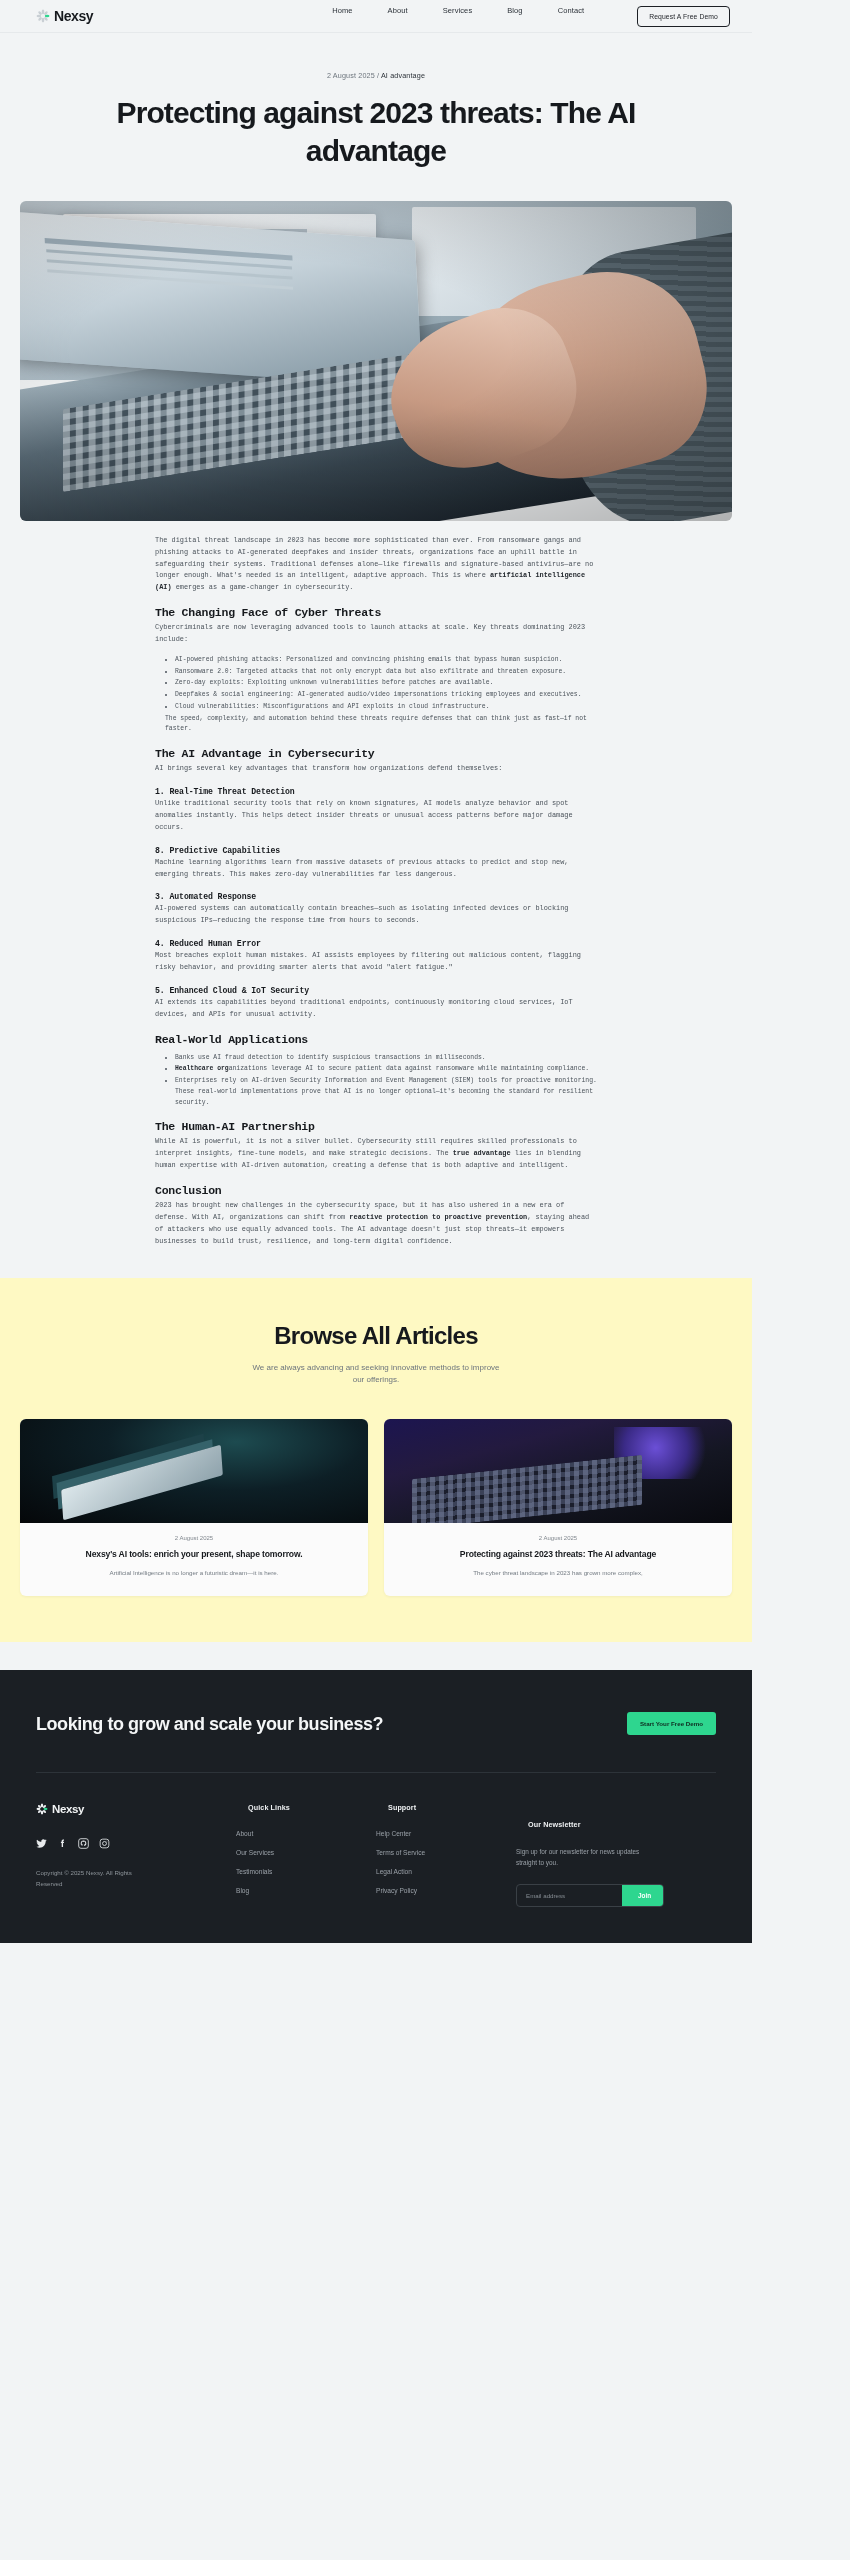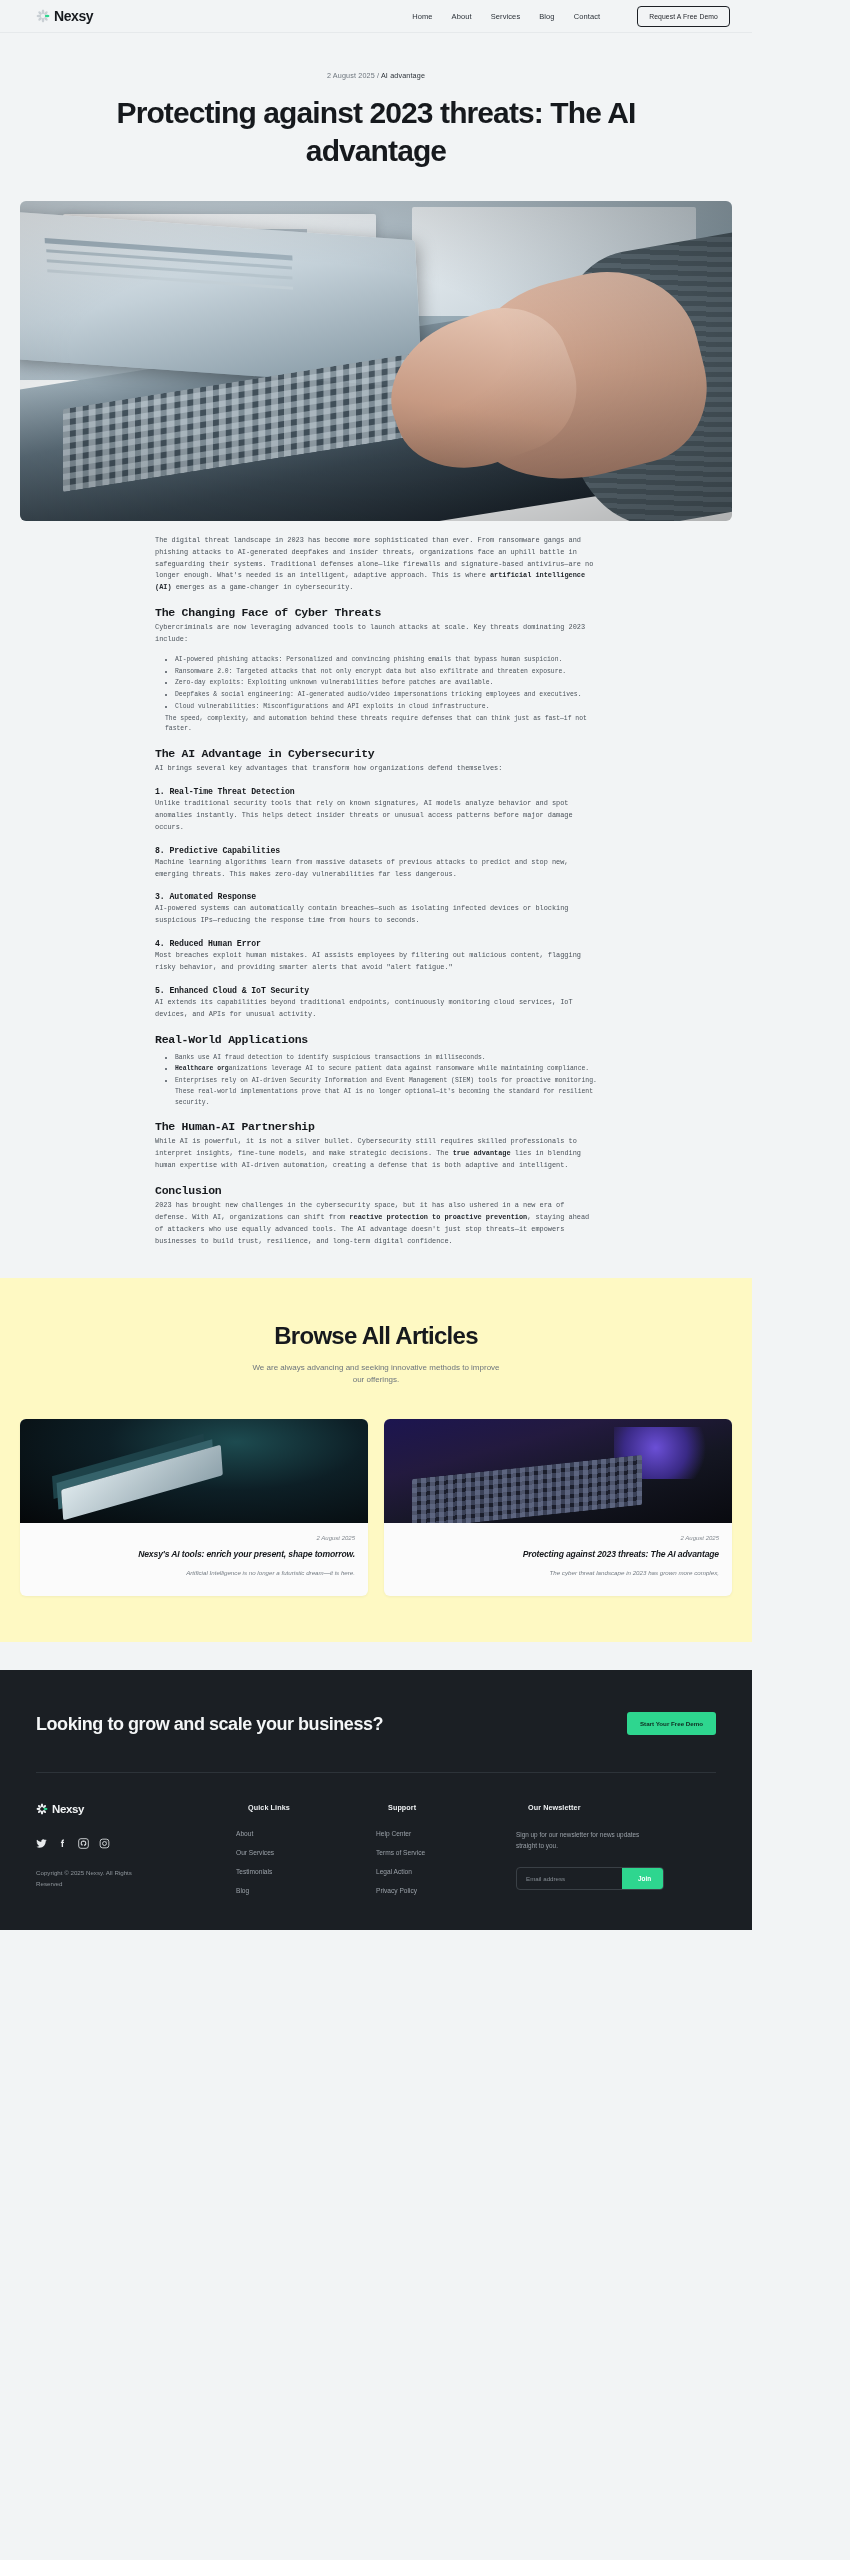--- a/index.html
+++ b/index.html
@@ -15,21 +15,21 @@
   
   .nav {
     height:33px; background:#f2f4f5;
     display:flex; align-items:center;
     padding:0 22px 0 36px;
     border-bottom:1px solid #e6e9eb;
   }
   .brand { display:flex; align-items:center; gap:4px; }
   .brand-mark { width:14px; height:14px; position:relative; display:block; }
   .brand-name { font-size:14px; font-weight:700; letter-spacing:-0.4px; color:#16191d; }
-  .nav-links { margin-left:auto; display:flex; align-items:center; gap:19px; }
+  .nav-links { margin-left:auto; display:flex; align-items:flex-start; gap:35px; }
   .nav-link { font-size:7.5px; color:#2b3138; text-decoration:none; letter-spacing:0.1px; }
   .nav-cta {
     margin-left:18px; border:1px solid #1d2025; border-radius:4px;
     padding:6px 11px; font-size:6.8px; color:#1d2025; background:transparent;
     letter-spacing:0.1px; white-space:nowrap; cursor:pointer;
     font-family:"Liberation Sans", sans-serif;
   }
 
   
   .hero { padding:38px 0 0; text-align:center; }
@@ -88,21 +88,21 @@
   .article ul { margin:7px 0 8px 20px; }
   .article li { font-size:6.4px; line-height:1.68; color:#4a525a; margin-bottom:1px; }
   .article ul.tight-note li:last-child { list-style:none; margin-left:-10px; }
   .lead { margin-bottom:4px !important; }
 
   
   .browse { background:#fef9c3; margin-top:30px; padding:44px 0 46px; text-align:center; }
   .browse h2 { font-size:24px; font-weight:700; letter-spacing:-0.7px; color:#16191d; }
   .browse p { margin:12px auto 0; max-width:260px; font-size:8px; line-height:1.6; color:#6d757d; }
   .cards { display:flex; gap:16px; padding:32px 20px 0; }
-  .card { flex:1; background:#fbfbfb; border-radius:6px; overflow:hidden; text-align:right; box-shadow:0 1px 3px rgba(0,0,0,.05);font-style:italic; }
+  .card { flex:1; background:#fbfbfb; border-radius:6px; overflow:hidden; text-align:center; box-shadow:0 1px 3px rgba(0,0,0,.05); }
   .card-img { height:104px; position:relative; overflow:hidden; }
   .c1 { background:radial-gradient(ellipse at 62% 22%, #1d4b50 0%, #0d1f26 42%, #050709 100%); }
   .c1:after{ content:""; position:absolute; left:12%; top:46%; width:46%; height:30%;
     background:linear-gradient(150deg,#dbe6ea,#8fa3ac); transform:skewY(-12deg) rotate(-4deg); border-radius:2px;
     box-shadow:-6px -10px 0 -2px #35626a, -12px -20px 0 -4px #1d4148; }
   .c2 { background:linear-gradient(150deg,#cfd3d6 0%,#8e9499 38%,#4a5055 72%,#22262a 100%); }
   .c2:after{ content:""; position:absolute; right:6%; top:14%; width:44%; height:66%;
     background:linear-gradient(160deg,#f2f3f4,#c9ccce); transform:rotate(-16deg); border-radius:2px; }
   .c2:before{ content:""; position:absolute; left:4%; top:20%; width:40%; height:70%;
     background:linear-gradient(160deg,#9aa0a5,#3c4247); border-radius:30% 20% 30% 20%; }
@@ -131,21 +131,21 @@
 
   
   .footer { background:#1b1f24; padding:30px 36px 36px; display:flex; }
   .f-col-brand { width:200px; }
   .f-brand { display:flex; align-items:center; gap:4px; }
   .f-brand-name { font-size:11.5px; font-weight:700; color:#f2f4f5; letter-spacing:-0.35px; }
   .f-social { display:flex; gap:10px; margin-top:20px; }
   .f-social span { width:11px; height:11px; display:block; cursor:pointer; }
   .f-copy { margin-top:22px; font-size:6.2px; line-height:1.7; color:#8e959b; max-width:120px; }
   .f-col { width:140px; }
-  .f-col.wide { width:auto; flex:1; }
+  .f-col.wide { width:auto; flex:1;margin-top:17px; }
   .f-h { font-size:7.2px; font-weight:700; color:#eef0f2; letter-spacing:0.1px;padding-left:12px; }
   .f-links { margin-top:18px; display:flex; flex-direction:column; gap:12px; }
   .f-link { font-size:6.6px; color:#9aa1a8; text-decoration:none; }
   .f-desc { margin-top:17px; font-size:6.4px; line-height:1.75; color:#9aa1a8; max-width:128px; }
   .f-form { margin-top:16px; display:flex; width:148px; border:1px solid #3a4046; border-radius:4px; overflow:hidden; }
   .f-input { flex:1; background:transparent; border:0; outline:none; padding:7px 9px;
     font-size:6.2px; color:#cfd4d8; font-family:"Liberation Sans", sans-serif; }
   .f-input::placeholder { color:#868d94; }
   .f-join { background:#2ed68f; border:0; color:#ffffff; font-size:6.4px; font-weight:700;
     padding:0 16px; cursor:pointer; font-family:"Liberation Sans", sans-serif; }

